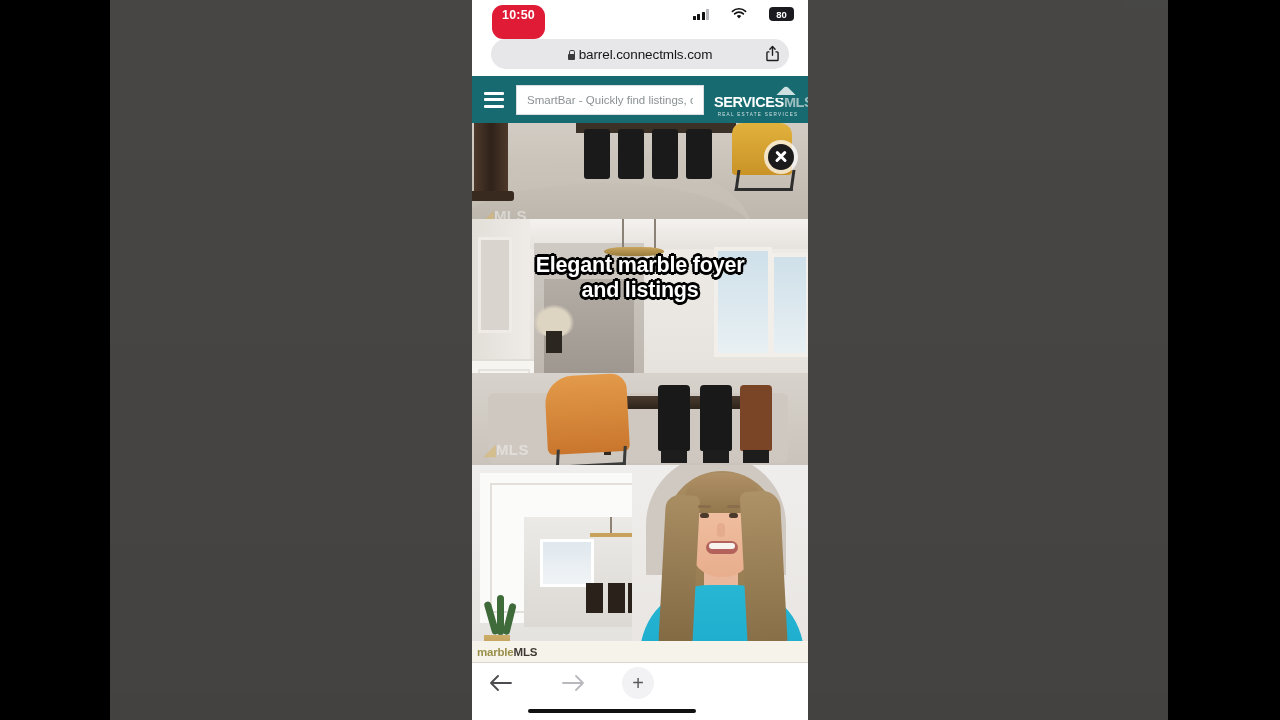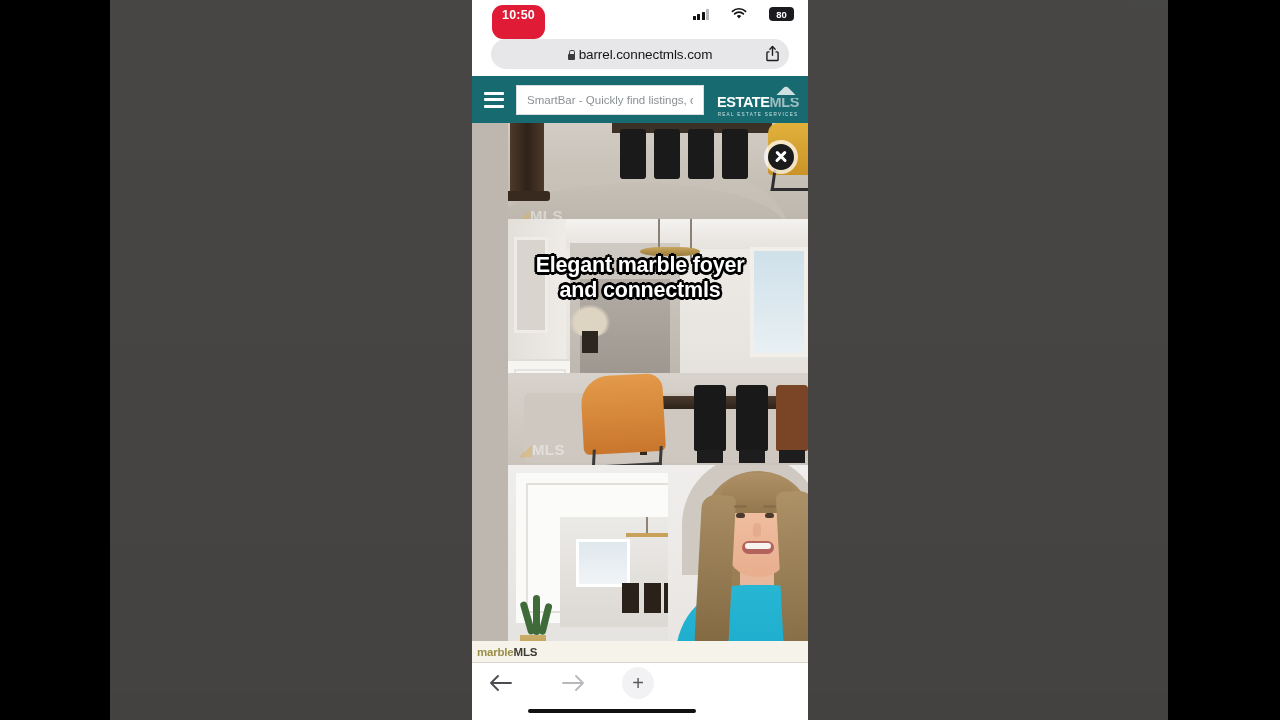--- a/index.html
+++ b/index.html
@@ -70,21 +70,21 @@
   .logo-main b { color:#9dbfc1; font-weight:700; }
   .logo-sub { font-size:4.6px; letter-spacing:1.3px; color:#cfe0e1; margin-top:3px; }
   .logo-roof { position:absolute; right:2px; top:5px; width:28px; height:12px; overflow:hidden; }
   .logo-roof:before { content:""; position:absolute; left:3px; top:4px; width:22px; height:22px;
         background:#cfe0e1; transform:rotate(45deg); border-radius:4px; }
   .logo-roof:after { content:""; position:absolute; left:0; top:9px; width:28px; height:10px;
         background:#176b70; }
 
   
   .video { position:relative; height:552px; overflow:hidden; background:#bdb7b0; }
-  .strip { position:absolute; left:0; width:336px; overflow:hidden;margin-left:36px; }
+  .strip { position:absolute; left:0; width:336px; overflow:hidden; }
   .strip-top { top:0;   height:96px; }
   .strip-mid { top:96px; height:246px; }
   .strip-bot { top:342px; height:210px; }
 
   
   .room { position:absolute; inset:0; background:linear-gradient(#efece8 0%, #e9e5e0 45%, #dedad4 100%); }
   .ceil { position:absolute; left:0; top:0; width:100%; height:30px;
           background:linear-gradient(#f4f2ef,#e6e2dd); }
   .wall-l { position:absolute; left:0; top:0; width:58px; height:100%;
             background:linear-gradient(90deg,#e2ded8,#efece8); }
@@ -320,21 +320,21 @@
       <div class="burger">
         <span></span>
           <span></span>
           <span></span>
       </div>
       <div class="smartbar">
         <input type="text" placeholder="SmartBar - Quickly find listings, cl" style="">
       </div>
       <div class="logo">
         <div class="logo-roof"></div>
-        <div class="logo-main"><span>ESTATE</span><b>MLS</b></div>
+        <div class="logo-main"><span>SERVICES</span><b>MLS</b></div>
         <div class="logo-sub">REAL ESTATE SERVICES</div>
       </div>
     </div>
 
     <div class="video">
 
       <div class="strip strip-top">
         <div class="t-floor"></div>
         <div class="t-arc"></div>
         <div class="t-ped"></div>
@@ -412,21 +412,21 @@
           <div class="p-eye" style="left:97px"></div>
           <div class="p-nose"></div>
           <div class="p-mouth">
               <div class="p-teeth"></div>
             </div>
         </div>
       </div>
 
       <div class="caption">
         <div>Elegant marble foyer</div>
-        <div>and connectmls</div>
+        <div>and listings</div>
       </div>
 
       <div class="closebtn">
           <i></i>
         </div>
     </div>
 
     <div class="cmls">
       <span class="c1">marble</span>
         <span class="c2">MLS</span>

